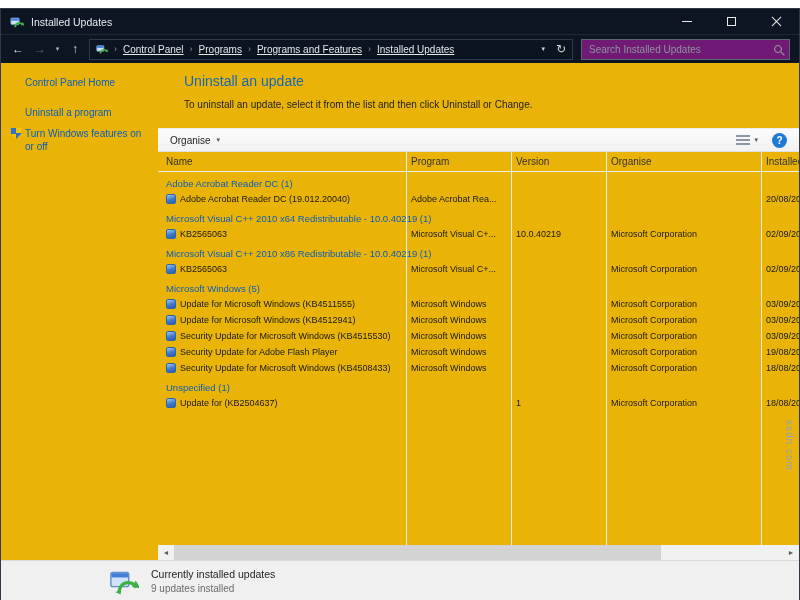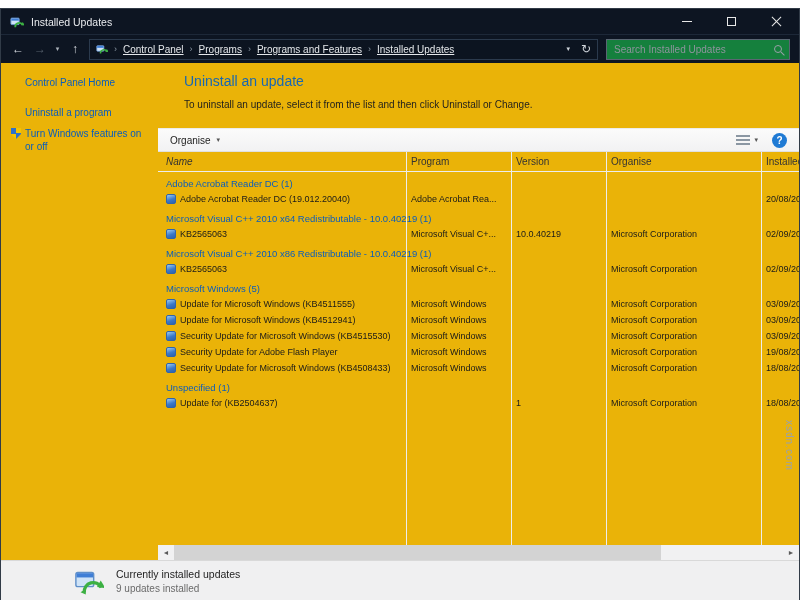--- a/index.html
+++ b/index.html
@@ -29,21 +29,21 @@
   .nav-ico { width:22px; text-align:center; color:#d7dbe0; font-size:12px; cursor:pointer; }
   .nav-ico.disabled { color:#56606c; }
   .nav-chev { width:13px; text-align:center; color:#aab1b9; font-size:7px; cursor:pointer; }
   .crumbbar { flex:1; height:21px; border:1px solid #2b3a4d; background:#0c1420; display:flex; align-items:center; padding:0 6px; margin:0 8px 0 3px; color:#e4e7ea; }
   .crumb-ico { width:12px; height:12px; display:flex; margin-right:2px; }
   .crumb { padding:0 2px; cursor:pointer; white-space:nowrap; font-size:10px;text-decoration:underline; }
   .crumb-sep { color:#8d99a6; font-size:9px; padding:0 4px; }
   .crumb-actions { margin-left:auto; display:flex; align-items:center; gap:11px; color:#cfd4da; }
   .crumb-dd { font-size:7px; cursor:pointer; }
   .crumb-refresh { font-size:12px; cursor:pointer; }
-  .searchbox { width:184px; height:21px; border:1px solid #5a6673; background:#15803d; display:flex; align-items:center; padding:0 7px; margin-right:9px; flex:0 0 auto; }
+  .searchbox { width:209px; height:21px; border:1px solid #5a6673; background:#701a75; display:flex; align-items:center; padding:0 7px; margin-right:9px; flex:0 0 auto; }
   .searchbox input { flex:1; background:transparent; border:none; outline:none; color:#c7ccd2; font-size:10px; font-family:inherit; padding:0; }
   .searchbox input::placeholder { color:#8d949c; opacity:1; }
   .mag { width:8px; height:8px; border:1.4px solid #98a0a8; border-radius:50%; position:relative; flex:0 0 auto; }
   .mag::after { content:''; position:absolute; width:5px; height:1.4px; background:#98a0a8; transform:rotate(45deg); right:-4px; bottom:-2px; }
 
   
   .bodyarea { flex:1; display:flex; background:#eab308; min-height:0; }
   .sidebar { width:157px; flex:0 0 auto; padding:14px 0 0 24px; }
   .sidebar a { color:#0a5dbc; text-decoration:none; cursor:pointer; display:block; font-size:10px; }
   .sb-home { margin-bottom:19px; }
@@ -68,37 +68,37 @@
   .view-rows i { width:14px; height:2px; background:#8b97a3; display:block; }
   .view-btn .chev { font-size:7px; color:#555; }
   .help-btn { width:15px; height:15px; border-radius:50%; background:#1f7ad4; color:#fff; font-size:10px; font-weight:bold; display:flex; align-items:center; justify-content:center; cursor:pointer; }
 
   
   .listarea { position:relative; flex:1; display:flex; flex-direction:column; min-height:0; overflow:hidden; }
   .collines span { position:absolute; top:0; bottom:0; width:1px; background:#ededed; z-index:3; }
   .cl1 { left:248px; } .cl2 { left:353px; } .cl3 { left:448px; } .cl4 { left:603px; }
   .thead { display:grid; grid-template-columns:248px 105px 95px 155px 1fr; height:20px; align-items:center; border-bottom:1px solid #ededed; flex:0 0 auto; }
   .th { font-size:10px; color:#333; padding-left:5px; white-space:nowrap; overflow:hidden; cursor:pointer; }
-  .th:first-child { padding-left:8px;font-style:italic; }
+  .th:first-child { padding-left:8px; }
   .trow { display:grid; grid-template-columns:248px 105px 95px 155px 1fr; height:16px; align-items:center; font-size:9px; flex:0 0 auto; }
   .trow.group { height:19px; padding-top:3px; }
   .gname { grid-column:1 / -1; color:#0a5dbc; padding-left:8px; white-space:nowrap; overflow:hidden; font-size:9.5px; }
   .cell { padding-left:5px; white-space:nowrap; overflow:hidden; color:#1a1a1a; }
   .cell.name { padding-left:8px; display:flex; align-items:center; gap:4px; }
   .updico { width:10px; height:10px; flex:0 0 auto; background:linear-gradient(160deg,#9ccaf0,#3b79c9 55%,#2d62aa); border:1px solid #2f64ad; border-radius:2px; }
   .filler { flex:1; }
 
   
   .hscroll { height:15px; background:#f1f1f2; display:flex; align-items:center; flex:0 0 auto; }
   .sarrow { width:16px; text-align:center; font-size:7px; color:#5a5a5a; cursor:pointer; }
   .strack { flex:1; position:relative; height:100%; }
   .sthumb { position:absolute; left:0; top:0; bottom:0; width:80%; background:#d3d3d3; cursor:pointer; }
 
   
-  .footer { height:40px; background:#f0f0f1; border-top:1px solid #d9d9d9; display:flex; align-items:center; padding-left:73px; gap:12px; flex:0 0 auto; }
+  .footer { height:40px; background:#f0f0f1; border-top:1px solid #d9d9d9; display:flex; align-items:center; padding-left:108px; gap:12px; flex:0 0 auto; }
   .upd-icon-lg { width:30px; height:30px; display:flex; }
   .footer-text div:first-child { font-size:10.5px; color:#1e1e1e; margin-bottom:3px; }
   .footer-text .sub { font-size:10px; color:#6b6b6b; }
 
   .watermark { position:absolute; left:784px; top:420px; writing-mode:vertical-rl; font-size:10px; color:#99a1ac; letter-spacing:1px; z-index:20; }
 </style>
 </head>
 <body>
 
 <div class="window">

